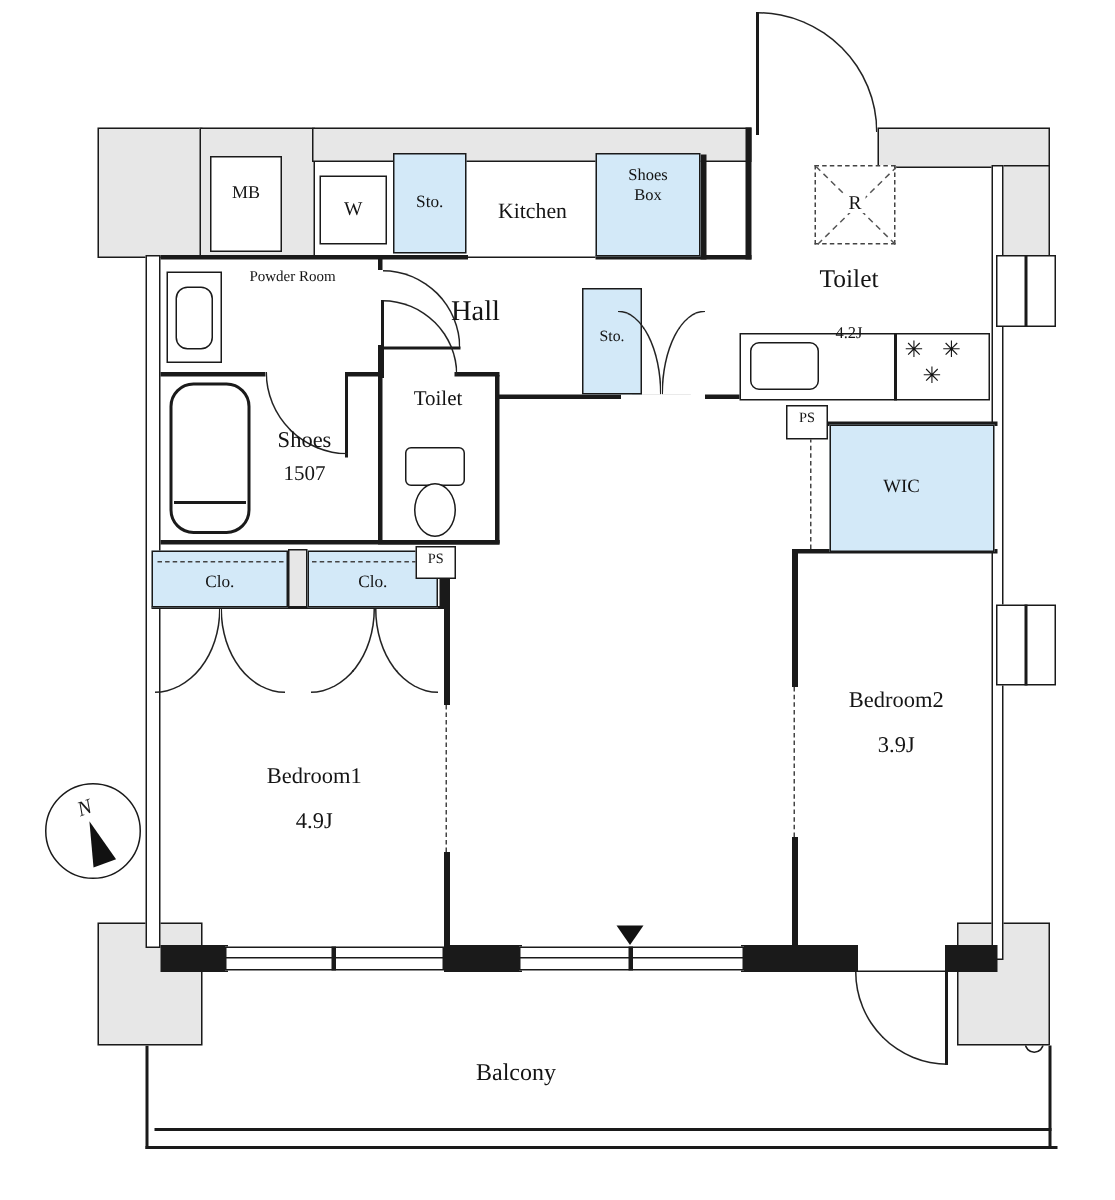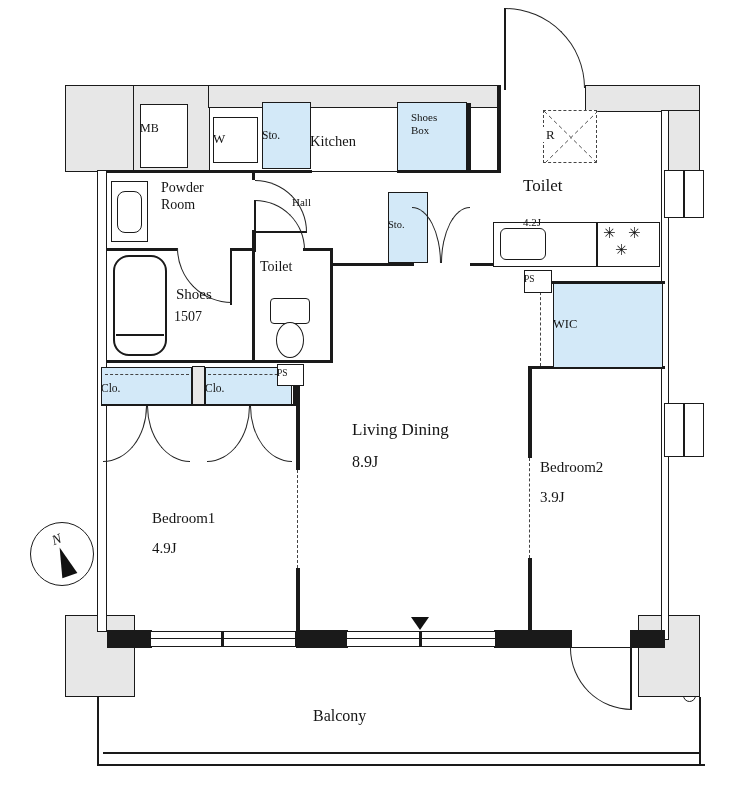--- a/index.html
+++ b/index.html
@@ -7,21 +7,21 @@
         font-family:"Liberation Serif",serif;color:#1a1a1a;}
   .abs{position:absolute;box-sizing:border-box;}
   .gray{background:#e7e7e7;border:1.5px solid #1a1a1a;}
   .blue{background:#d3e9f8;border:1.5px solid #1a1a1a;}
   .wbox{background:#fff;border:1.5px solid #1a1a1a;}
   .thinbox{background:#fff;border:1px solid #1a1a1a;}
   .line{background:#1a1a1a;}
   .xwall{background:#fff;border:1.5px solid #1a1a1a;}
   .dashv{border-left:1.5px dashed #444;}
   .dashh{border-top:1.5px dashed #444;}
-  .lbl{position:absolute;text-align:left;line-height:1.22;color:#141414;}
+  .lbl{position:absolute;text-align:center;line-height:1.22;color:#141414;}
   .arc{position:absolute;box-sizing:border-box;border:0 solid #222;}
   .arc-tr{border-top-width:1.3px;border-right-width:1.3px;border-top-right-radius:100% 100%;}
   .arc-tl{border-top-width:1.3px;border-left-width:1.3px;border-top-left-radius:100% 100%;}
   .arc-bl{border-bottom-width:1.3px;border-left-width:1.3px;border-bottom-left-radius:100% 100%;}
   .arc-br{border-bottom-width:1.3px;border-right-width:1.3px;border-bottom-right-radius:100% 100%;}
   .circ{border:1.5px solid #1a1a1a;border-radius:50%;background:#fff;}
   .burner{position:absolute;font-size:15px;color:#111;font-family:"DejaVu Sans",sans-serif;line-height:1;}
   .tri-down{width:0;height:0;border-left:9px solid transparent;border-right:9px solid transparent;border-top:13px solid #111;}
   .needle{width:0;height:0;border-left:8px solid transparent;border-right:8px solid transparent;border-bottom:30px solid #111;}
 </style>
@@ -165,32 +165,30 @@
   <div class="lbl" style="left:140px;top:121px;width:48px;font-size:12px">MB</div>
   <div class="lbl" style="left:213px;top:131px;width:45px;font-size:13px">W</div>
   <div class="lbl" style="left:262px;top:128px;width:49px;font-size:11.5px">Sto.</div>
   <div class="lbl" style="left:310px;top:133px;width:90px;font-size:14.5px">Kitchen</div>
   <div class="lbl" style="left:411px;top:111px;width:42px;font-size:11px">Shoes Box</div>
   <div class="lbl" style="left:543px;top:127px;width:54px;font-size:13px">
     <span style="background:#fff;padding:0 3px">R</span>
   </div>
   <div class="lbl" style="left:523px;top:176px;width:86px;font-size:17px">Toilet</div>
   <div class="lbl" style="left:523px;top:216px;width:86px;font-size:11px">4.2J</div>
-  <div class="lbl" style="left:161px;top:179px;width:68px;font-size:14px">Powder Room</div>
-  <div class="lbl" style="left:292px;top:196px;width:50px;font-size:11px">Hall</div>
+  <div class="lbl" style="left:161px;top:179px;width:68px;font-size:10px">Powder Room</div>
+  <div class="lbl" style="left:292px;top:196px;width:50px;font-size:19px">Hall</div>
   <div class="lbl" style="left:388px;top:219px;width:40px;font-size:10.5px">Sto.</div>
   <div class="lbl" style="left:176px;top:285px;width:54px;font-size:15px">Shoes</div>
   <div class="lbl" style="left:174px;top:308px;width:58px;font-size:14px">1507</div>
   <div class="lbl" style="left:260px;top:258px;width:64px;font-size:14px">Toilet</div>
   <div class="lbl" style="left:277px;top:368px;width:27px;font-size:9.5px">PS</div>
   <div class="lbl" style="left:524px;top:274px;width:28px;font-size:9.5px">PS</div>
   <div class="lbl" style="left:553px;top:317px;width:96px;font-size:12.5px">WIC</div>
   <div class="lbl" style="left:101px;top:381px;width:91px;font-size:11.5px">Clo.</div>
   <div class="lbl" style="left:205px;top:381px;width:87px;font-size:11.5px">Clo.</div>
-  <div class="lbl" style="left:352px;top:420px;width:138px;font-size:17px">Living Dining</div>
-  <div class="lbl" style="left:352px;top:452px;width:138px;font-size:16px">8.9J</div>
   <div class="lbl" style="left:152px;top:509px;width:115px;font-size:15px">Bedroom1</div>
   <div class="lbl" style="left:152px;top:539px;width:115px;font-size:15px">4.9J</div>
   <div class="lbl" style="left:540px;top:458px;width:115px;font-size:15px">Bedroom2</div>
   <div class="lbl" style="left:540px;top:488px;width:115px;font-size:15px">3.9J</div>
-  <div class="lbl" style="left:313px;top:706px;width:100px;font-size:16px">Balcony</div>
+  <div class="lbl" style="left:294px;top:706px;width:100px;font-size:16px">Balcony</div>
 
 </div>
 
 </body></html>

